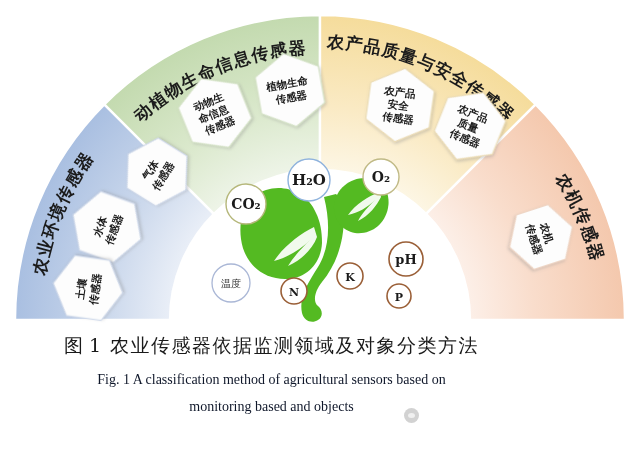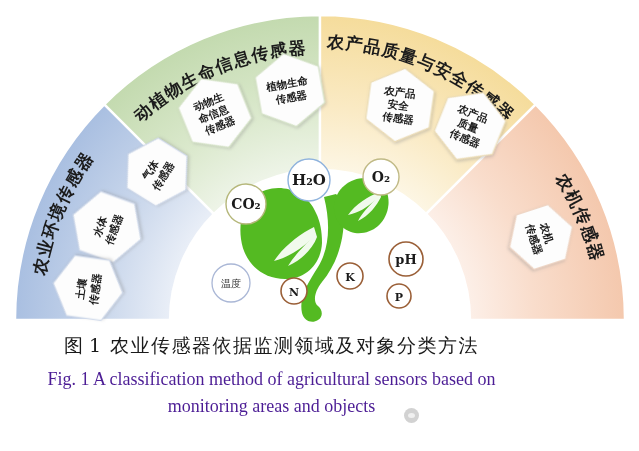--- a/index.html
+++ b/index.html
@@ -24,22 +24,22 @@
     font-family:"DejaVu Serif","Liberation Serif",serif;
     font-size:19px;
     color:#1a1a1a;
     letter-spacing:1.5px;
     line-height:26px;
     white-space:nowrap;
   }
   .caption-cn .fignum{letter-spacing:0px;margin-right:9px;}
   .caption-en{
     font-family:"Liberation Serif","DejaVu Serif",serif;
-    font-size:18px;
-    color:#4c1d95;
+    font-size:14px;
+    color:#0f172a;
     line-height:25px;
     white-space:nowrap;
   }
   .caption-en-1{margin-top:9px;}
   .caption-en-2{margin-top:2px;}
 
   .watermark{
     position:absolute;
     left:420px;top:406px;
     font-family:"DejaVu Sans","Liberation Sans",sans-serif;
@@ -246,18 +246,18 @@
       <circle cx="399" cy="296" r="12" fill="#ffffff" stroke="#9a5f37" stroke-width="1.6"></circle>
       <text x="399" y="301" text-anchor="middle" font-family="DejaVu Serif, Liberation Serif, serif" font-size="11" font-weight="700" fill="#1a1a1a">P</text>
     </g>
   </svg>
 
   <div class="caption-block">
     <div class="caption-cn">
       <span class="fignum">图 1</span><span>农业传感器依据监测领域及对象分类方法</span>
     </div>
     <div class="caption-en caption-en-1">Fig. 1  A classification method of agricultural sensors based on</div>
-    <div class="caption-en caption-en-2">monitoring areas and objects</div>
+    <div class="caption-en caption-en-2">monitoring based and objects</div>
   </div>
 
   <div class="wm-logo"></div>
 
 </div>
 
 </body></html>

